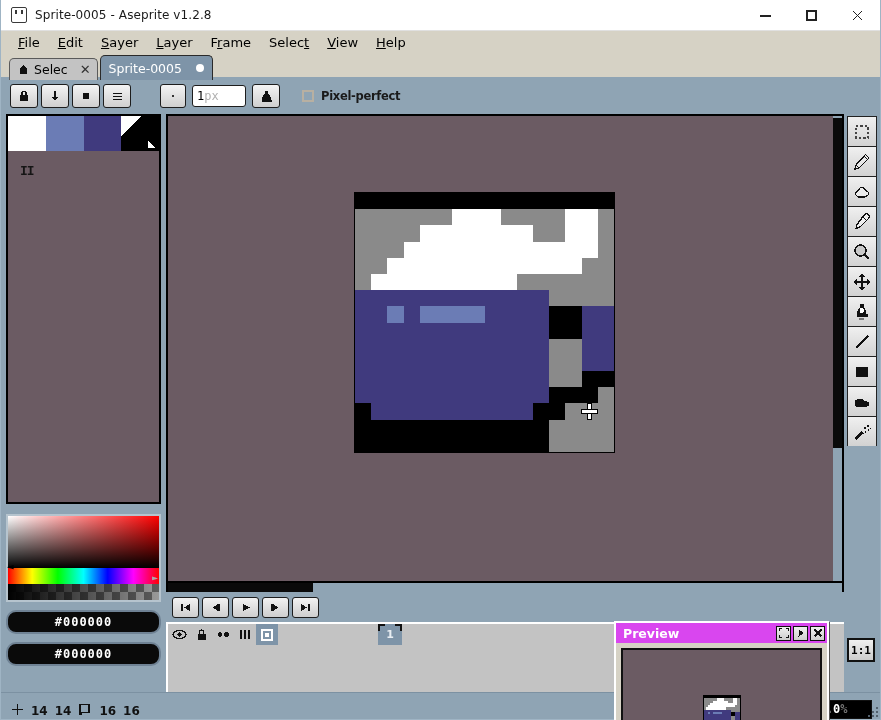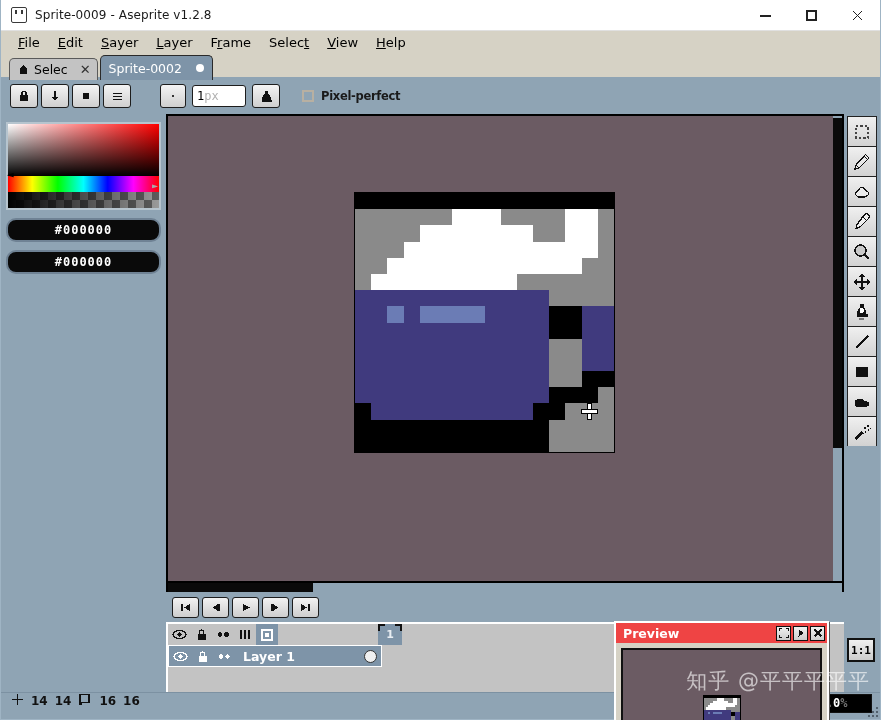--- a/index.html
+++ b/index.html
@@ -440,21 +440,21 @@
     width: 215px; height: 166px;
     background: #d6d2c5;
     border: 2px solid #ffffff;
     box-shadow: 1px 1px 0 #555;
     display: flex; flex-direction: column;
     box-sizing: border-box;
     z-index: 30;
   }
   .pv-title {
     height: 20px;
-    background: #ef4444;
+    background: #d946ef;
     display: flex; align-items: center;
     padding: 0 2px 0 7px;
   }
   .pv-title-text {
     flex: 1; color: #ffffff;
     font-size: 12.5px; font-weight: bold;
     font-family: "DejaVu Sans", sans-serif;
   }
   .pv-btn {
     width: 15px; height: 15px;
@@ -477,21 +477,21 @@
     transform: translate(-50%, -50%);
     width: 36px; height: 36px;
     border: 1px solid #000;
   }
   .pv-sprite .sprite-grid i { display:block; }
 
   
   .statusbar {
     height: 26px; min-height: 26px;
     background: #8fa4b4;
-    display: flex; align-items: flex-start;
+    display: flex; align-items: flex-end;
     border-top: 1px solid #7c91a2;
     position: relative;
   }
   .sb-left {
     display: flex; align-items: center;
     gap: 7px; margin-left: 10px;
     font-size: 12px; color: #111; font-weight: bold;
     font-family: "DejaVu Sans", sans-serif;
   }
   .sb-right {
@@ -549,21 +549,21 @@
   }
   svg { shape-rendering: crispEdges; }
 </style>
 </head>
 <body>
 
 <div class="app">
 
   <div class="titlebar">
     <div class="tb-icon"></div>
-    <div class="tb-title">Sprite-0009 - Aseprite v1.2.8</div>
+    <div class="tb-title">Sprite-0005 - Aseprite v1.2.8</div>
     <div class="tb-buttons">
       <div class="tb-btn">
         <svg width="13" height="13" viewBox="0 0 13 13">
             <line x1="1" y1="7" x2="12" y2="7" stroke="#222" stroke-width="1.2"></line>
           </svg>
       </div>
       <div class="tb-btn">
         <svg width="13" height="13" viewBox="0 0 13 13">
             <rect x="2" y="2" width="9" height="9" fill="none" stroke="#222" stroke-width="1.2"></rect>
           </svg>
@@ -592,21 +592,21 @@
     <div class="tab inactive">
       <span class="tab-home-ico">
         <svg width="11" height="11" viewBox="0 0 11 11">
             <path d="M5.5 1 L10 5 L8.6 5 L8.6 10 L2.4 10 L2.4 5 L1 5 Z" fill="#111"></path>
           </svg>
       </span>
       <span class="tab-label">Selec</span>
       <span class="tab-close">✕</span>
     </div>
     <div class="tab active">
-      <span class="tab-label">Sprite-0002</span>
+      <span class="tab-label">Sprite-0005</span>
       <span class="tab-dot"></span>
     </div>
   </div>
 
   <div class="ctxbar">
     <div class="ctx-group ctx-left">
       <div class="tbtn">
         <svg width="14" height="14" viewBox="0 0 14 14">
             <rect x="3" y="6" width="8" height="6" fill="#111"></rect>
             <path d="M5 6 V4.5 A2 2 0 0 1 9 4.5 V6" fill="none" stroke="#111" stroke-width="1.6"></path>
@@ -651,20 +651,31 @@
       <div class="chk-wrap">
         <span class="chk-box"></span>
         <span class="chk-label">Pixel-perfect</span>
       </div>
     </div>
   </div>
 
   <div class="mainrow">
 
     <div class="leftpanel">
+      <div class="palette-box">
+        <div class="pal-swatches">
+          <div class="pal-sw" style="background:#ffffff"></div>
+          <div class="pal-sw" style="background:#6b7cb5"></div>
+          <div class="pal-sw" style="background:#403a7e"></div>
+          <div class="pal-sw checker"></div>
+        </div>
+        <div class="pal-body">
+          <span class="pal-mark">II</span>
+        </div>
+      </div>
 
       <div class="colorpicker">
         <div class="cp-sv"></div>
         <div class="cp-hue"></div>
         <div class="cp-alpha"></div>
         <span class="cp-cursor-l">◄</span>
         <span class="cp-cursor-r">►</span>
       </div>
 
       <div class="hexfield">#000000</div>
@@ -1009,44 +1020,20 @@
           <div class="tl-iconcell sel">
             <svg width="14" height="14" viewBox="0 0 14 14">
                 <rect x="2" y="2" width="10" height="10" fill="none" stroke="#fff" stroke-width="1.6"></rect>
                 <rect x="5" y="5" width="4" height="4" fill="#fff"></rect>
               </svg>
           </div>
           <div class="tl-gap"></div>
           <div class="tl-framecell">1</div>
         </div>
 
-        <div class="tl-layerrow">
-          <div class="tl-iconcell">
-            <svg width="15" height="11" viewBox="0 0 15 11">
-                <ellipse cx="7.5" cy="5.5" rx="6.5" ry="4" fill="none" stroke="#fff" stroke-width="1.4"></ellipse>
-                <circle cx="7.5" cy="5.5" r="2.3" fill="#fff"></circle>
-              </svg>
-          </div>
-          <div class="tl-iconcell">
-            <svg width="13" height="13" viewBox="0 0 13 13">
-                <rect x="2.5" y="6" width="8" height="5.5" fill="#fff"></rect>
-                <path d="M4.5 6 V4.2 A2 2 0 0 1 8.5 4.2 V6" fill="none" stroke="#fff" stroke-width="1.5"></path>
-              </svg>
-          </div>
-          <div class="tl-iconcell">
-            <svg width="15" height="9" viewBox="0 0 15 9">
-                <circle cx="4" cy="4.5" r="2.2" fill="#fff"></circle>
-                <circle cx="10.5" cy="4.5" r="2.2" fill="#fff"></circle>
-              </svg>
-          </div>
-          <div class="tl-layername">Layer 1</div>
-          <div class="tl-cel">
-              <span class="dot"></span>
-            </div>
-        </div>
         <div class="tl-rest"></div>
       </div>
     </div>
 
     <div class="righttools">
       <div class="rtool">
         <svg width="18" height="18" viewBox="0 0 18 18">
             <rect x="3" y="3" width="12" height="12" fill="none" stroke="#444" stroke-width="1.6" stroke-dasharray="2.4 2"></rect>
           </svg>
       </div>
@@ -1356,14 +1343,13 @@
     <span class="sb-grip">
       <i style="right:0;bottom:0"></i>
         <i style="right:4px;bottom:0"></i>
         <i style="right:8px;bottom:0"></i>
       <i style="right:0;bottom:4px"></i>
         <i style="right:4px;bottom:4px"></i>
       <i style="right:0;bottom:8px"></i>
     </span>
   </div>
 
-  <div class="watermark">知乎 @平平平平平</div>
 </div>
 
 </body></html>

